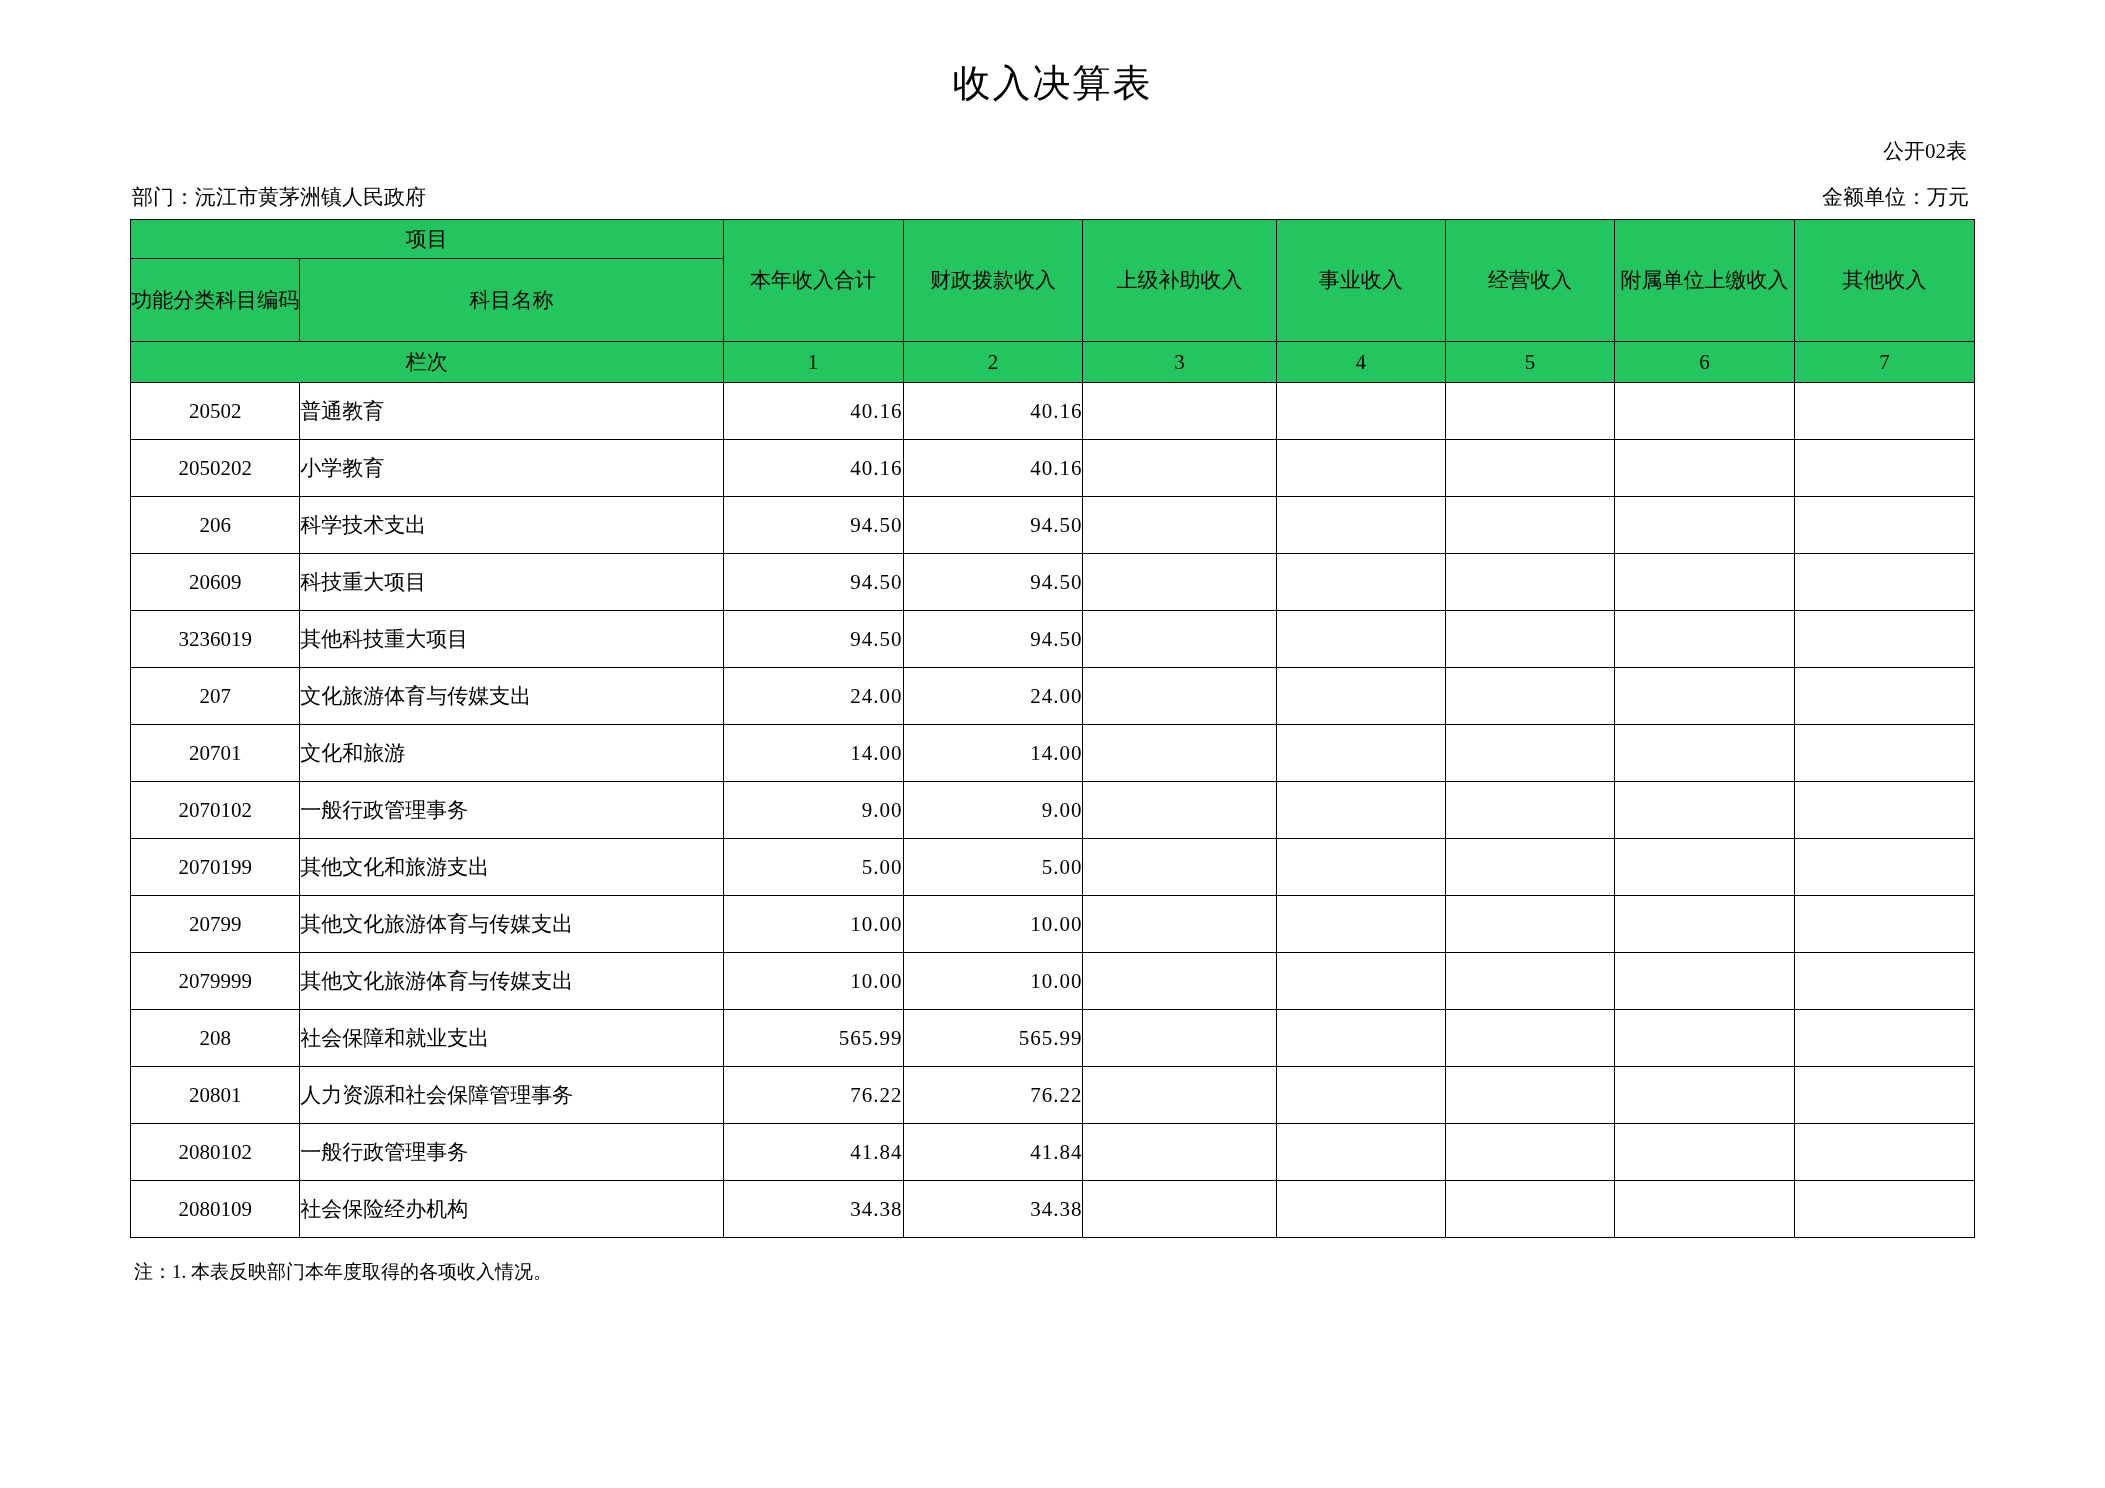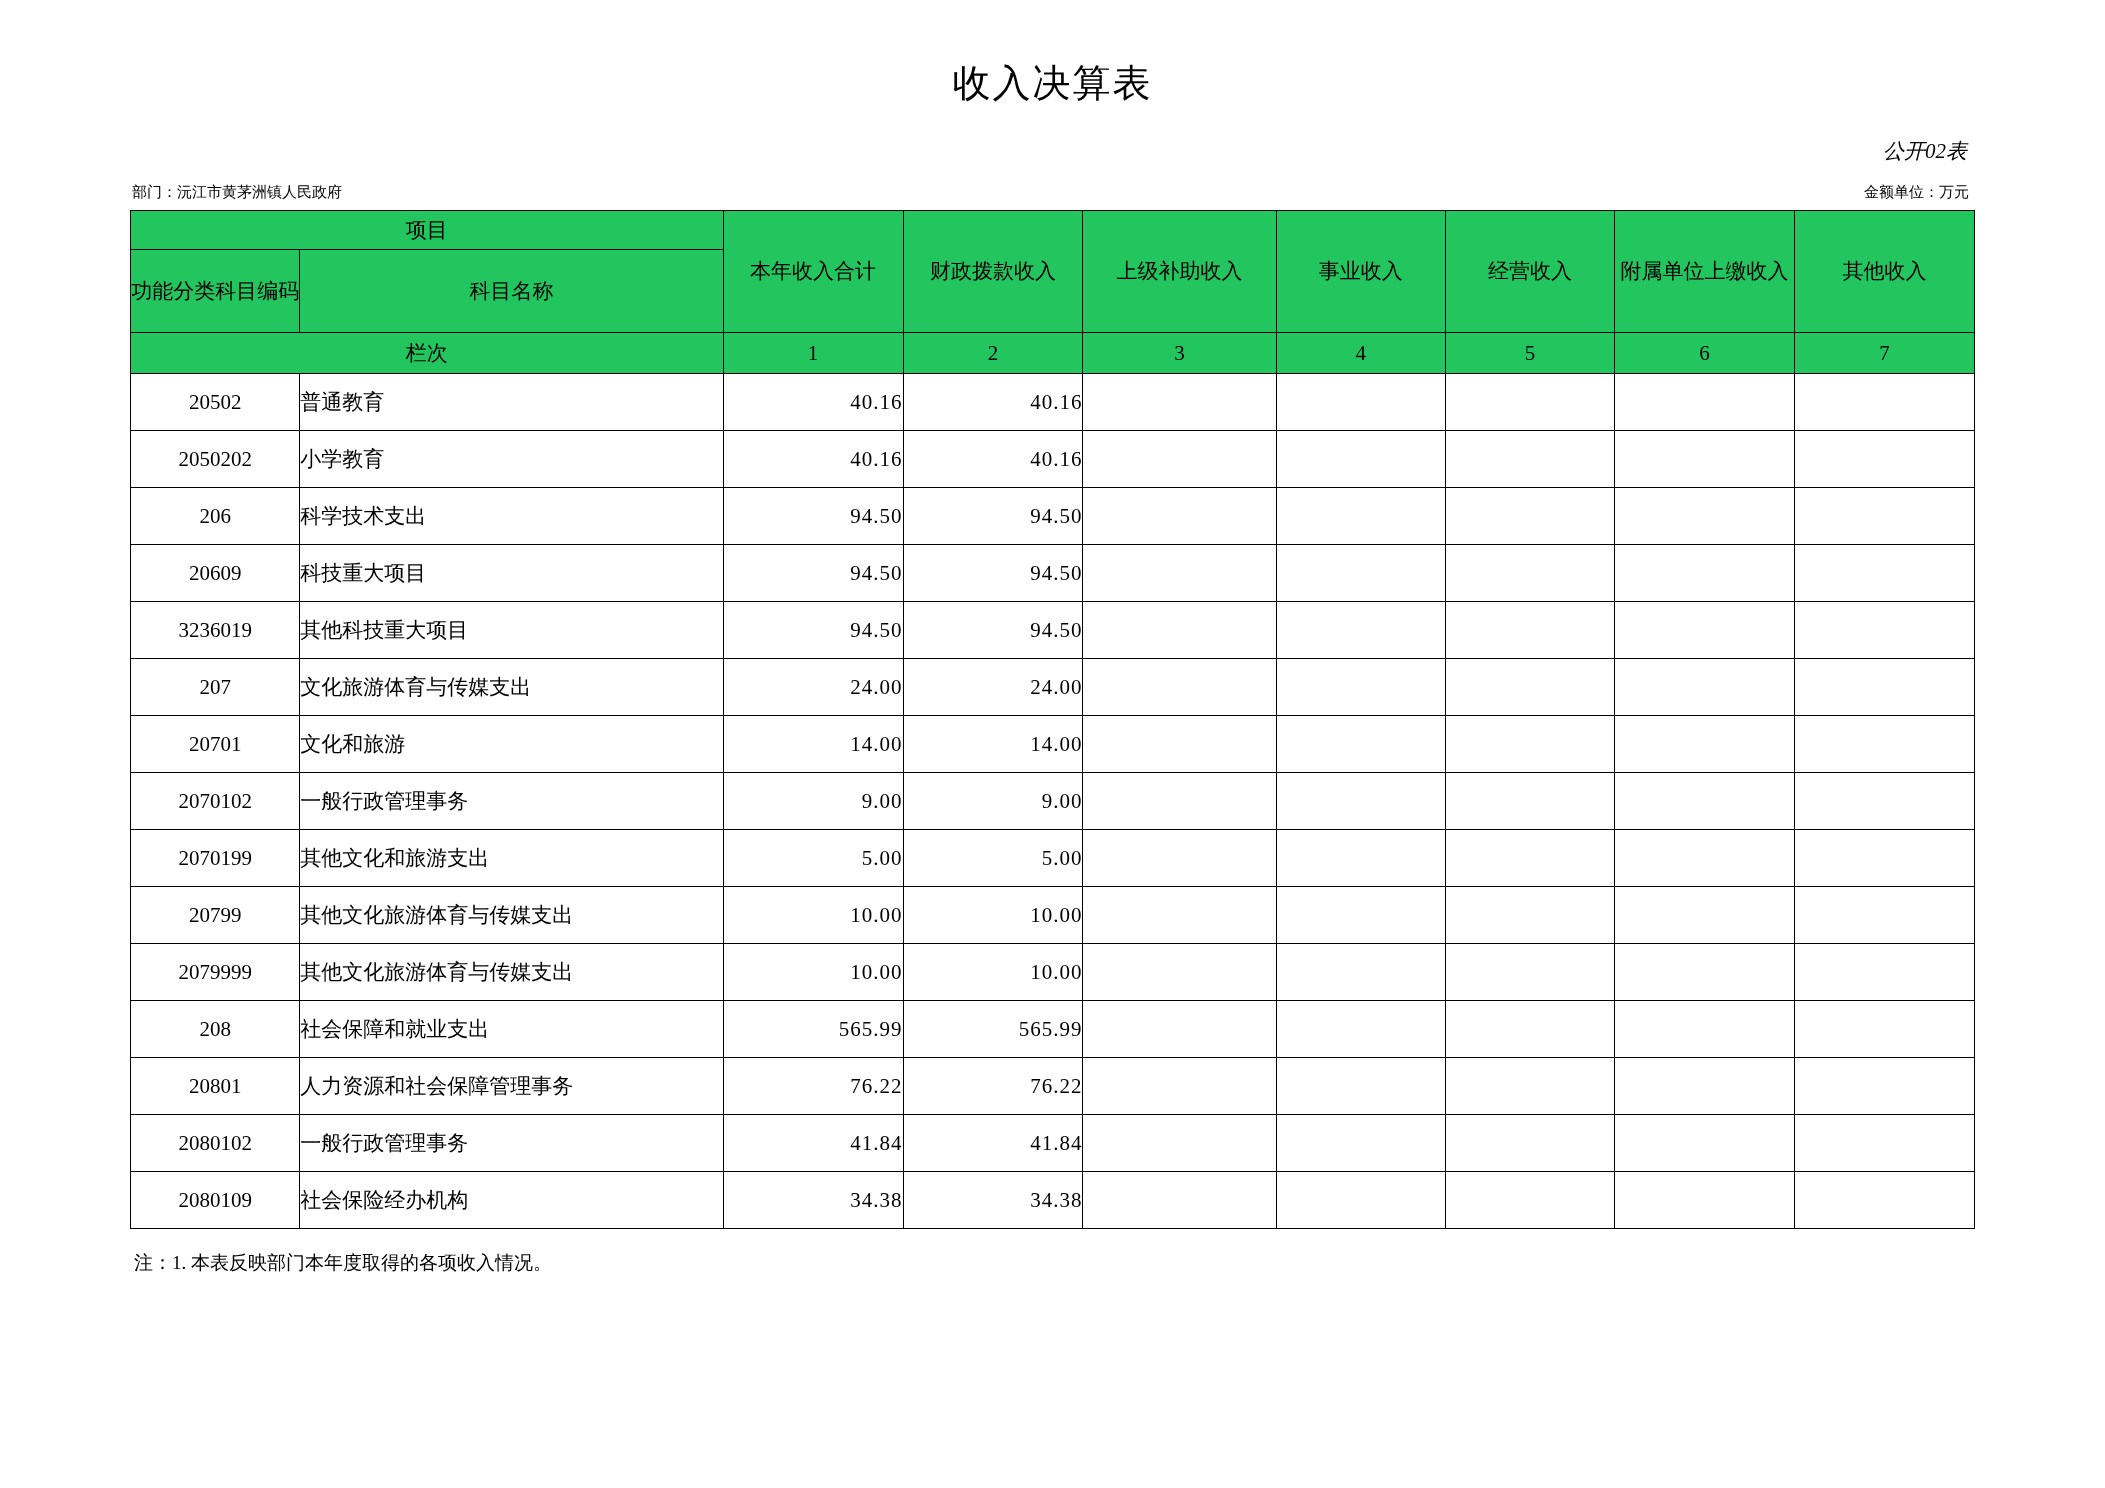--- a/index.html
+++ b/index.html
@@ -28,27 +28,26 @@
     letter-spacing: 2px;
     margin-top: 58px;
     font-family: "Liberation Serif", serif;
     font-weight: normal;
   }
   .sub-right {
     text-align: right;
     font-size: 21px;
     margin-top: 28px;
     padding-right: 8px;
-    font-style: italic;
   }
   .meta-row {
     display: flex;
     justify-content: space-between;
     align-items: flex-end;
-    font-size: 15px;
+    font-size: 21px;
     margin-top: 18px;
     padding: 0 6px 0 2px;
   }
   table.fin {
     border-collapse: collapse;
     width: 100%;
     margin-top: 8px;
     table-layout: fixed;
   }
   table.fin td, table.fin th {

